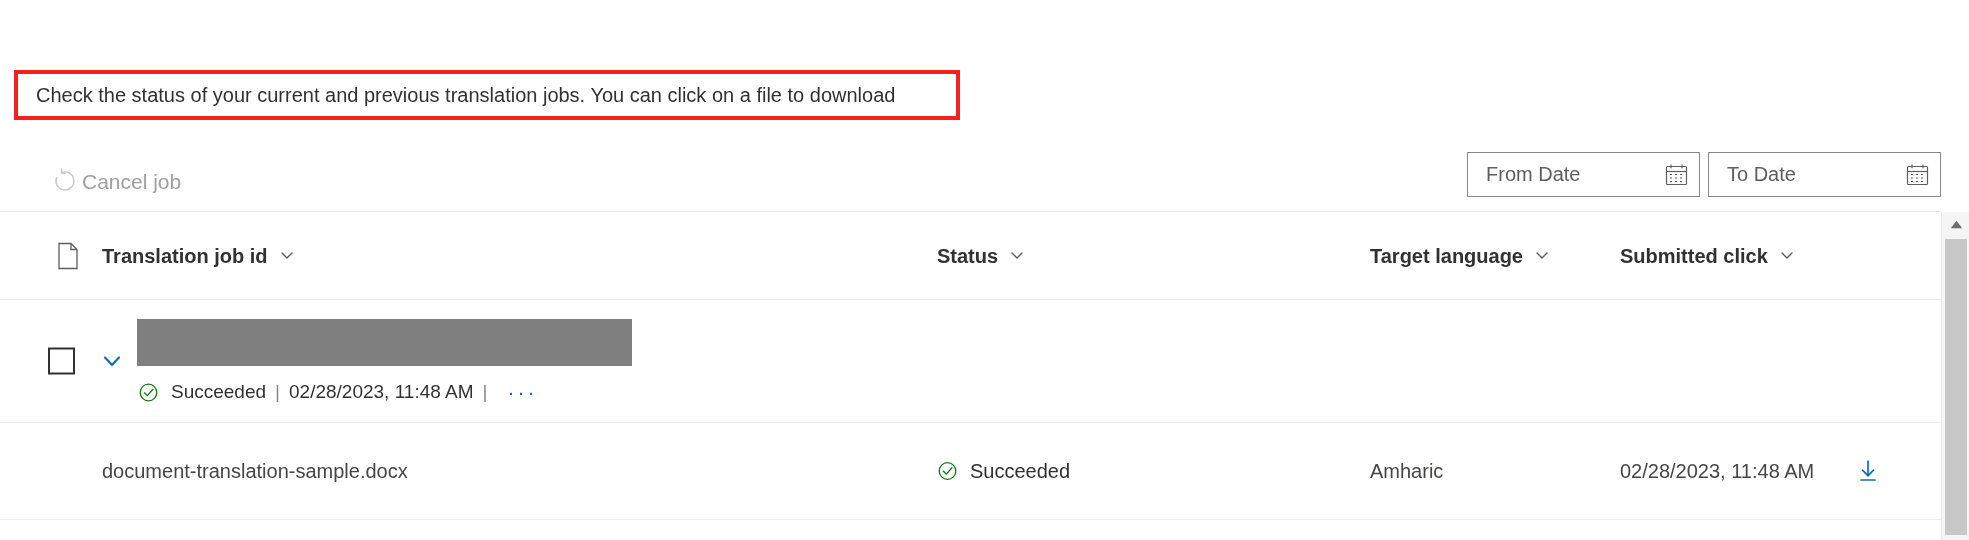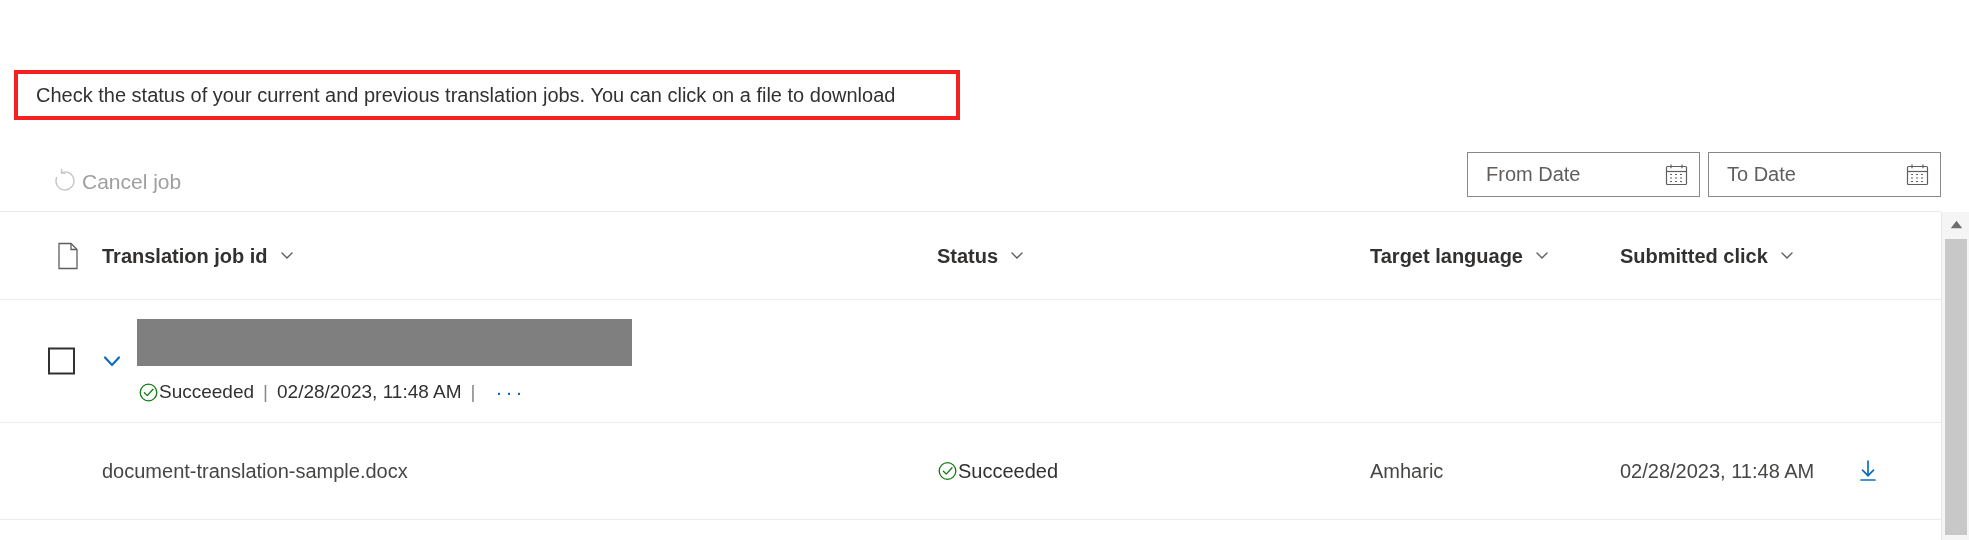--- a/index.html
+++ b/index.html
@@ -192,21 +192,21 @@
     font-size: 21px;
     margin-left: 11px;
     cursor: pointer;
   }
 
   .status-cell {
     top: 50%;
     transform: translateY(-50%);
     display: flex;
     align-items: center;
-    gap: 0;
+    gap: 12px;
   }
   .icon-success { width: 21px; height: 21px; display: block; flex: none; }
   .status-text { font-size: 20px; color: #323130; }
 
   .mid { top: 50%; transform: translateY(-50%); }
   .muted { color: #484644; }
 
   .icon-download { width: 26px; height: 26px; display: block; cursor: pointer; }
 
   

